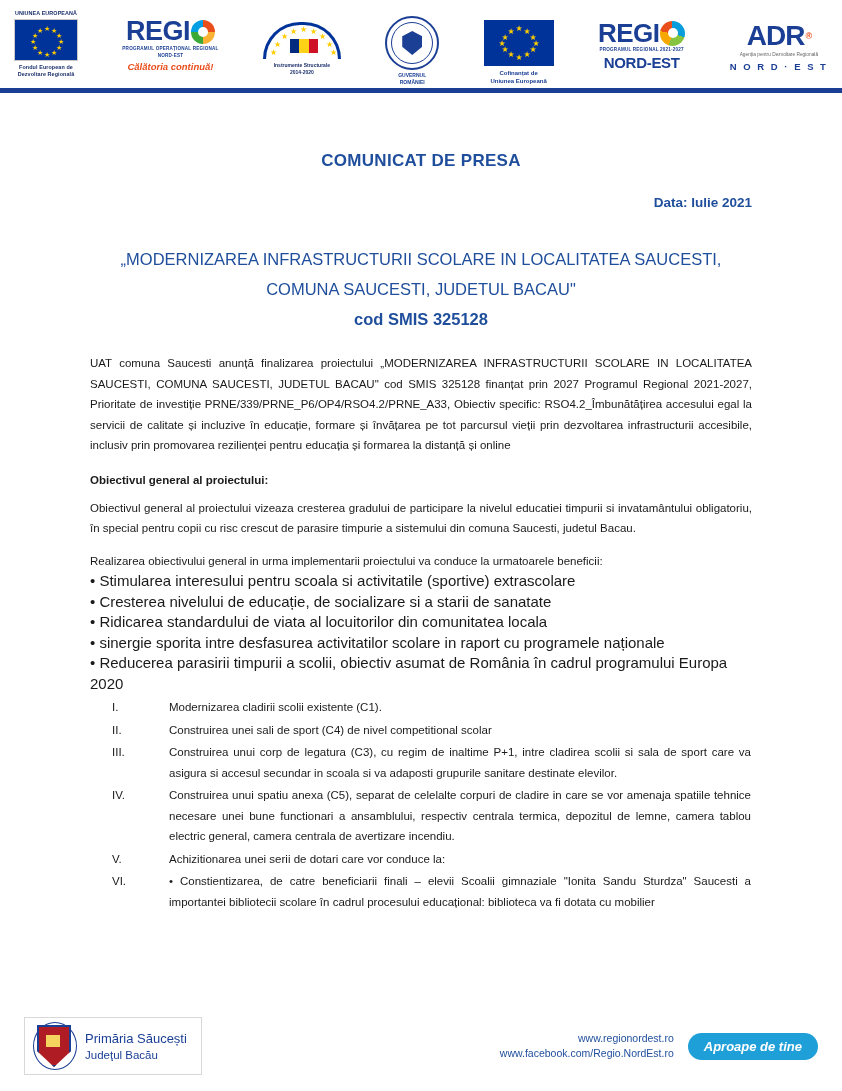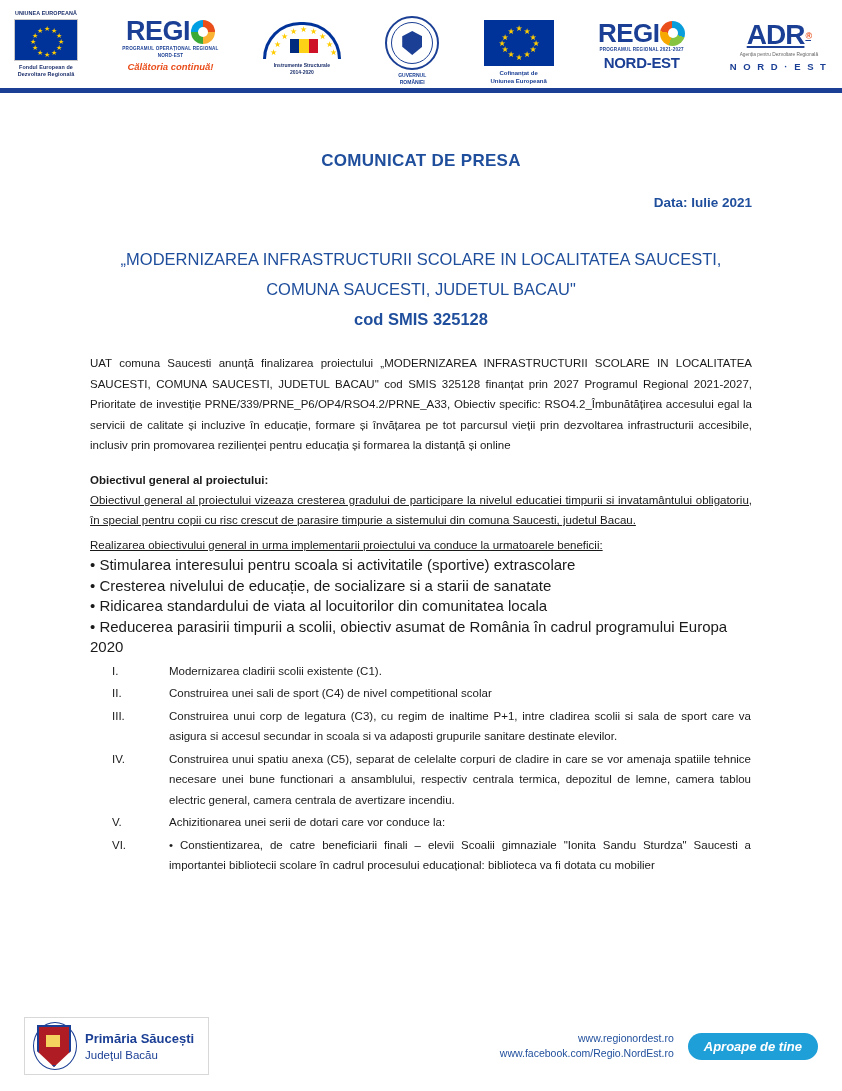--- a/index.html
+++ b/index.html
@@ -160,21 +160,21 @@
   .regio2-dot {
     width: 25px; height:25px; border-radius:50%; margin-left:1px;
     background: conic-gradient(#0a9ddb 0 30%, #86c440 0 55%, #f6a800 0 78%, #e94e1b 0 100%);
     position: relative;
   }
   .regio2-dot::after{content:"";position:absolute;left:7.5px;top:7.5px;width:10px;height:10px;border-radius:50%;background:#fff;}
   .regio2-sub { font-size:4.6px;color:#1b3f94;font-weight:bold;letter-spacing:.2px;line-height:6px;margin-top:1px;text-align:center;}
   .regio2-ne { font-size:15px; font-weight:bold; color:#1b3f94; letter-spacing:-.3px; margin-top:1px;}
 
   
-  .adr-word { font-size:28px; font-weight:bold; color:#1b3f94; letter-spacing:-1px; line-height:28px; display:flex; align-items:center;text-decoration:underline;}
+  .adr-word { font-size:28px; font-weight:bold; color:#1b3f94; letter-spacing:-1px; line-height:28px; display:flex; align-items:flex-end;}
   .adr-reg { font-size:9px; color:#e94e1b; font-weight:bold; margin-left:1px; margin-top:2px;}
   .adr-sub { font-size:4.8px; color:#666; line-height:7px; margin-top:1px; text-align:center;}
   .adr-ne { font-size:9.5px; color:#1b3f94; font-weight:bold; letter-spacing:2px; margin-top:3px;}
 
   
   .sep-bar {
     height: 5px;
     background: #1b3f94;
     margin-top: 2px;
   }
@@ -226,23 +226,22 @@
   .section-head {
     font-size: 11.5px;
     font-weight: bold;
     margin-top: 18px;
     color: #1a1a1a;
   }
   .para-tight {
     font-size: 11.5px;
     line-height: 20.5px;
     text-align: justify;
-    margin-top: 4px;
+    margin-top: 12px;
     color: #1a1a1a;
-    text-decoration: underline;
   }
   .bullet {
     font-size: 15px;
     line-height: 20.5px;
     color: #1a1a1a;
   }
   .bullets { margin-top: 0; }
 
   table.obj {
     width: 100%;
@@ -301,21 +300,21 @@
     background:#f4d35e;
   }
   .crest-ring {
     position:absolute; left:0; top:2px; width:42px; height:46px;
     border:1px solid #1b3f94; border-radius:50%;
   }
   .town-name {
     margin-left: 10px;
     color: #1b3f94;
   }
-  .town-name .l1 { font-size: 13px; font-weight: bold; line-height: 17px; }
+  .town-name .l1 { font-size: 13px; font-weight: normal; line-height: 17px; }
   .town-name .l2 { font-size: 11.5px; line-height: 16px; }
 
   .footer-right {
     display: flex;
     align-items: center;
   }
   .footer-links {
     text-align: right;
     color: #1f4e9c;
     font-size: 10.5px;
@@ -448,20 +447,21 @@
   <div class="para">UAT comuna Saucesti anunță finalizarea proiectului „MODERNIZAREA INFRASTRUCTURII SCOLARE IN LOCALITATEA SAUCESTI, COMUNA SAUCESTI, JUDETUL BACAU" cod SMIS 325128 finanțat prin  2027 Programul Regional 2021-2027, Prioritate de investiție PRNE/339/PRNE_P6/OP4/RSO4.2/PRNE_A33, Obiectiv specific: RSO4.2_Îmbunătățirea accesului egal la servicii de calitate și incluzive în educație, formare și învățarea pe tot parcursul vieții prin dezvoltarea infrastructurii accesibile, inclusiv prin promovarea rezilienței pentru educația și formarea la distanță și online</div>
 
   <div class="section-head">Obiectivul general al proiectului:</div>
   <div class="para-tight">Obiectivul general al proiectului vizeaza cresterea gradului de participare la nivelul educatiei timpurii si invatamântului obligatoriu, în special pentru copii cu risc crescut de parasire timpurie a sistemului din comuna Saucesti, judetul Bacau.</div>
   <div class="para-tight">Realizarea obiectivului general in urma implementarii proiectului va conduce la urmatoarele beneficii:</div>
 
   <div class="bullets">
     <div class="bullet">• Stimularea interesului pentru scoala si activitatile (sportive) extrascolare</div>
     <div class="bullet">• Cresterea nivelului de educație, de socializare si a starii de sanatate</div>
     <div class="bullet">• Ridicarea standardului de viata al locuitorilor din comunitatea locala</div>
+    <div class="bullet">• sinergie sporita intre desfasurea activitatilor scolare in raport cu programele naționale</div>
     <div class="bullet">• Reducerea parasirii timpurii a scolii, obiectiv asumat de România în cadrul programului Europa 2020</div>
   </div>
 
 
   <table class="obj">
     <tbody>
         <tr>
       <td class="num">I.</td>
       <td class="txt">Modernizarea cladirii scolii existente (C1).</td>
     </tr>

